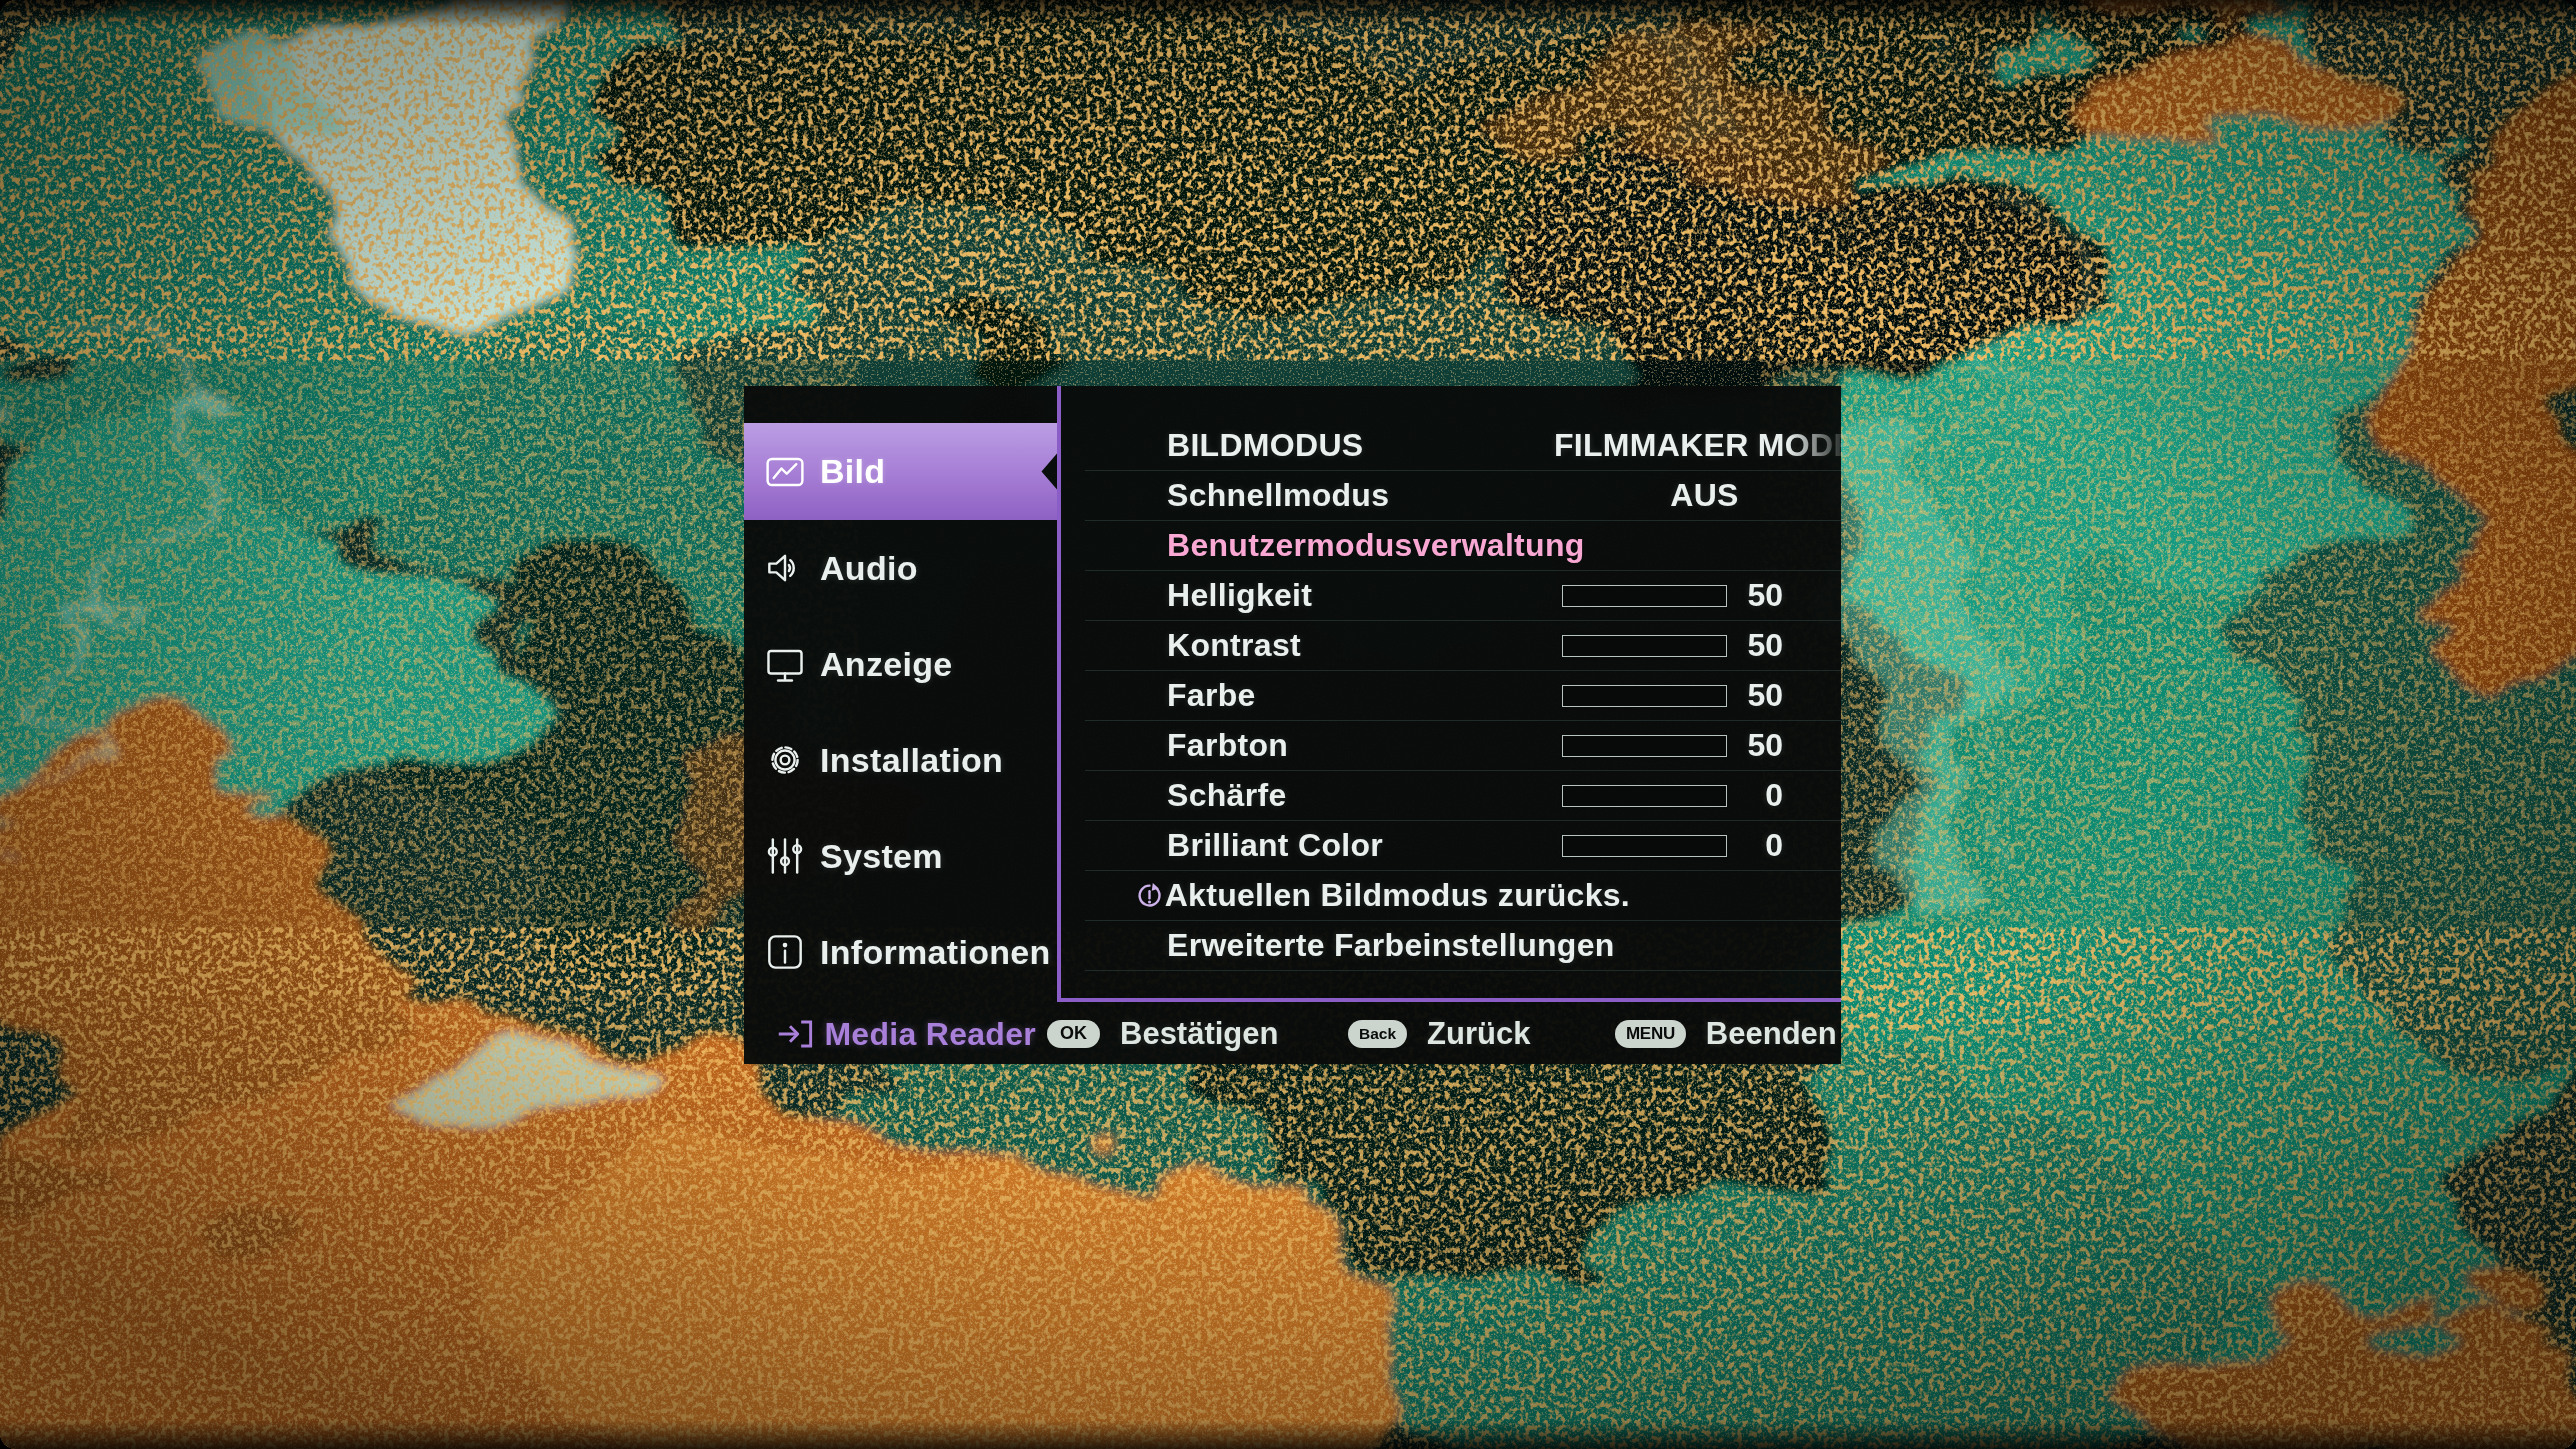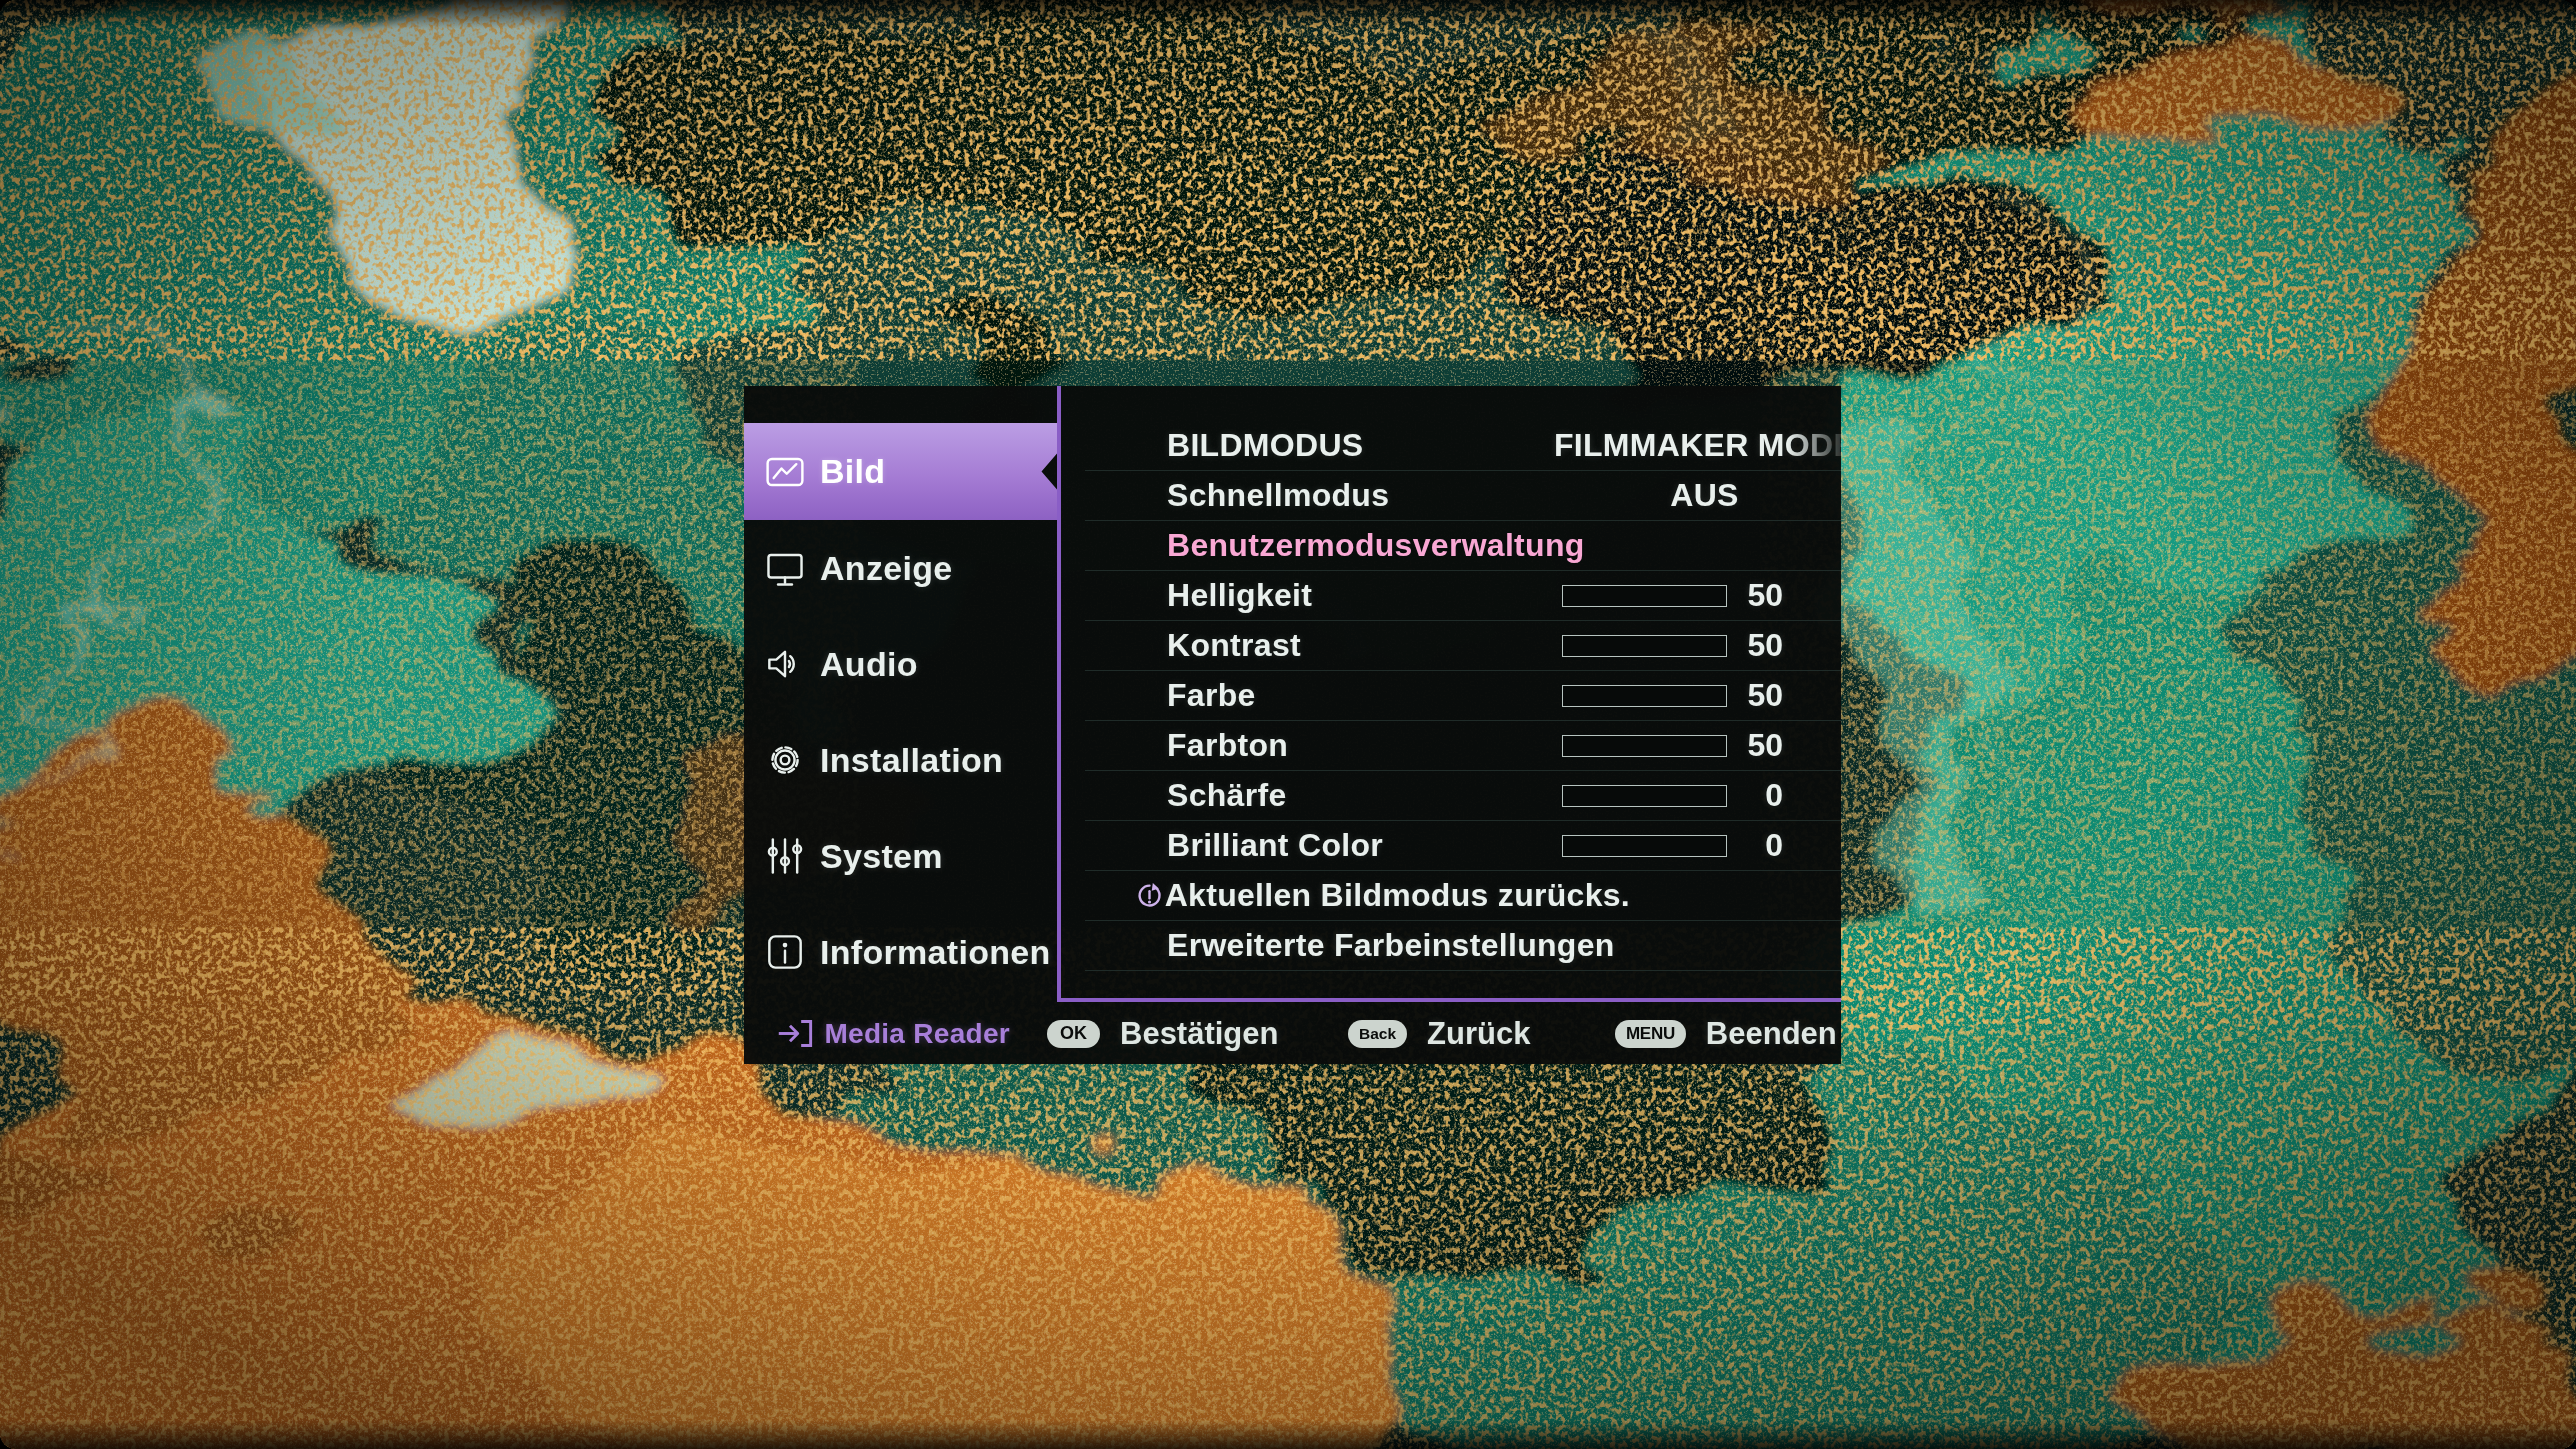--- a/index.html
+++ b/index.html
@@ -52,21 +52,21 @@
   .fill { height:100%; background:#c8a4e7; }
   .num { position:absolute; right:58px; font-size:32px; font-weight:700;
          text-shadow:0 0 7.7px rgba(225,240,235,.15); }
   .reset-ic { width:27px; height:27px; margin:0 1.7px 0 -31px; flex:none; }
   .pstroke { fill:none; stroke:#cdb2ea; stroke-width:3; stroke-linecap:round; stroke-linejoin:round; }
 
   
   .bbar { position:relative; height:63px; }
   .media-reader { position:absolute; left:33px; top:50%; transform:translateY(-50%);
                   display:flex; align-items:center; gap:9.4px; }
-  .mr-label { font-size:28px; font-weight:700; color:#a87fd9; letter-spacing:0.3px;
+  .mr-label { font-size:32px; font-weight:700; color:#a87fd9; letter-spacing:0.3px;
               text-shadow:0 0 7.7px rgba(168,127,217,.35); }
   .hint { position:absolute; top:50%; transform:translateY(-50%); display:flex;
           align-items:center; gap:20px; }
   .hint.h0 { left:303px; } .hint.h1 { left:604px; } .hint.h2 { left:871px; }
   .pill { background:#ccd4ce; color:#0a0c0b; font-weight:700; border-radius:15.5px;
           height:28px; display:flex; align-items:center; justify-content:center;
           padding:0 11px; }
   .pill.k0 { font-size:18px; padding:0 13px; }
   .pill.k1 { font-size:15.5px; }
   .pill.k2 { font-size:17px; letter-spacing:-0.3px; }
@@ -151,37 +151,37 @@
                 <rect class="stroke" x="3" y="8" width="40" height="30" rx="5"></rect>
                 <polyline class="stroke" points="10 30 19 19 25 25 36 14"></polyline>
               </svg>
           </span>
           <span class="side-label">Bild</span>
         </div>
 
         <div class="side-item">
           <span class="sicon">
             <svg viewBox="0 0 46 46">
+                <path class="stroke" d="M5 18 h8 l10 -9 v28 l-10 -9 H5 z"></path>
+                <path class="stroke" d="M29 14 a12 12 0 0 1 0 18"></path>
+                <path class="stroke" d="M27.5 19.5 a6 6 0 0 1 0 7"></path>
+              </svg>
+          </span>
+          <span class="side-label">Audio</span>
+        </div>
+
+        <div class="side-item">
+          <span class="sicon">
+            <svg viewBox="0 0 46 46">
                 <rect class="stroke" x="4" y="8" width="38" height="26" rx="3"></rect>
                 <path class="stroke" d="M23 34 v6"></path>
                 <path class="stroke" d="M15 42 h16"></path>
               </svg>
           </span>
           <span class="side-label">Anzeige</span>
-        </div>
-
-        <div class="side-item">
-          <span class="sicon">
-            <svg viewBox="0 0 46 46">
-                <path class="stroke" d="M5 18 h8 l10 -9 v28 l-10 -9 H5 z"></path>
-                <path class="stroke" d="M29 14 a12 12 0 0 1 0 18"></path>
-                <path class="stroke" d="M27.5 19.5 a6 6 0 0 1 0 7"></path>
-              </svg>
-          </span>
-          <span class="side-label">Audio</span>
         </div>
 
         <div class="side-item">
           <span class="sicon">
             <svg viewBox="0 0 46 46">
                 <circle class="stroke" cx="23" cy="23" r="14.5" stroke-width="6" stroke-dasharray="7 4.4" stroke-linecap="butt"></circle>
                 <circle class="stroke" cx="23" cy="23" r="11"></circle>
                 <circle class="stroke" cx="23" cy="23" r="5"></circle>
               </svg>
           </span>

